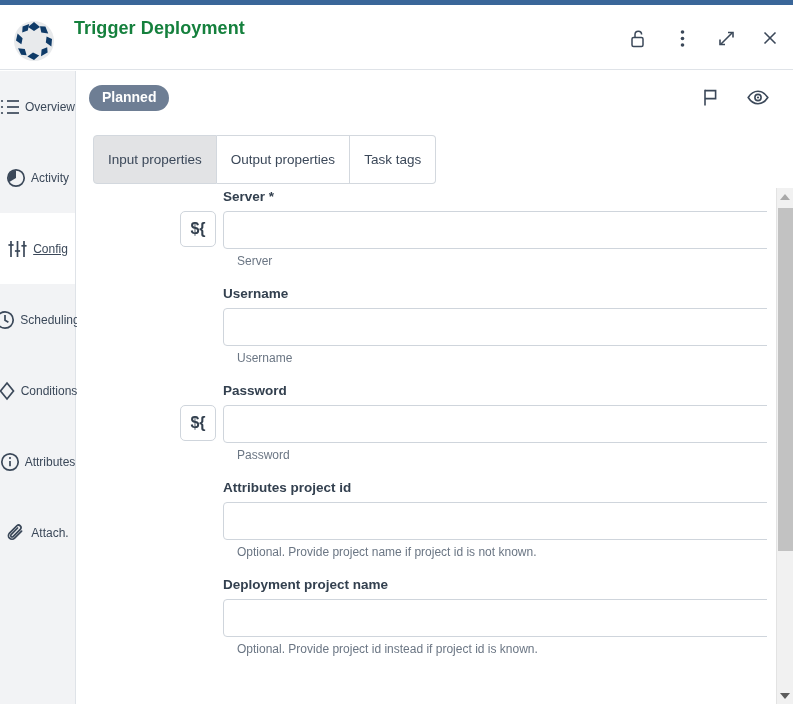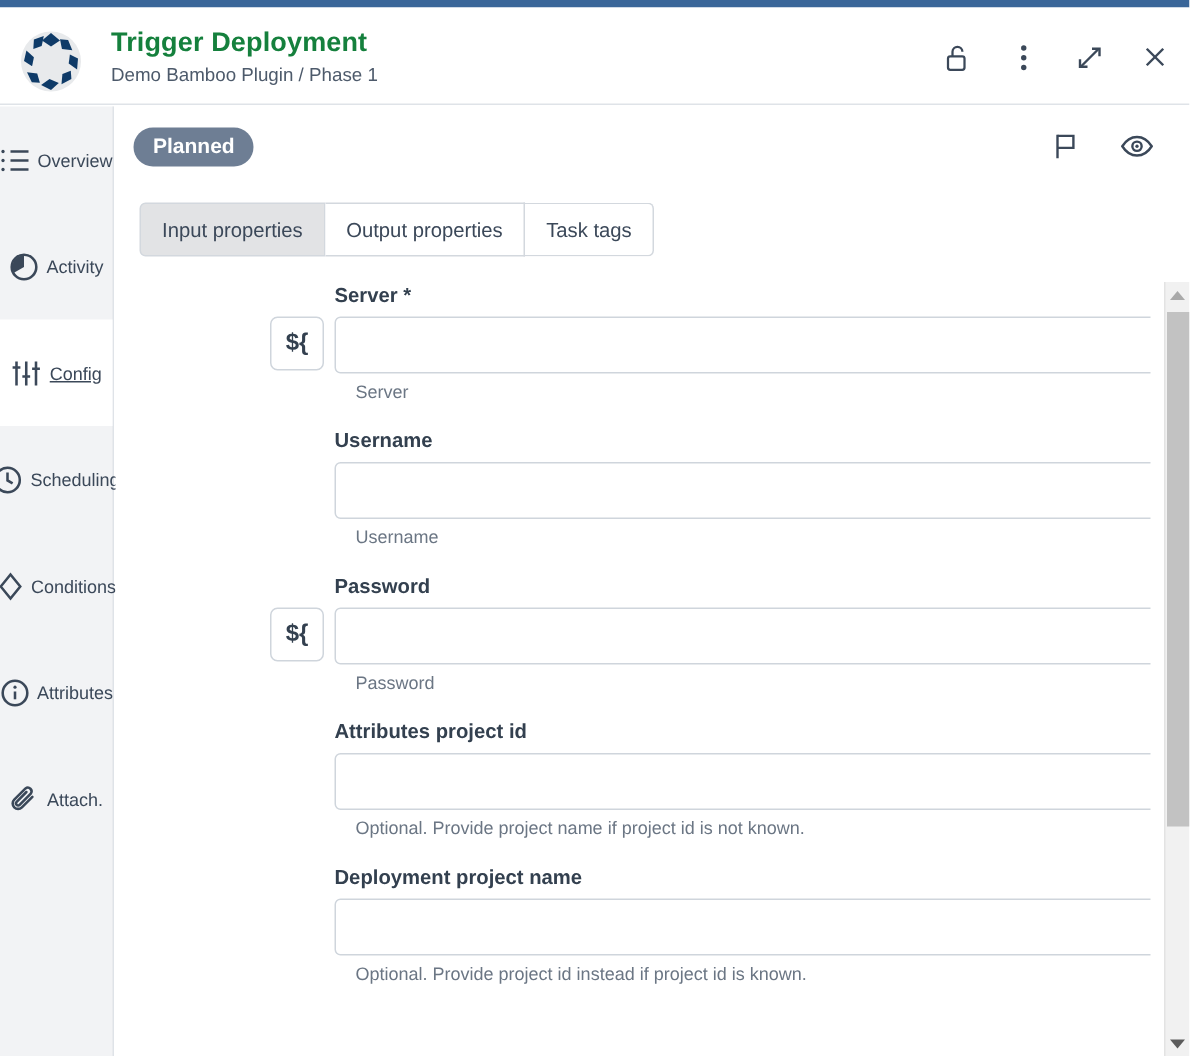--- a/index.html
+++ b/index.html
@@ -102,21 +102,21 @@
   }
   .sicon { cursor: pointer; display: flex; }
 
   
   .tabs {
     position: absolute; left: 16px; top: 64px;
     display: flex; height: 36px;
   }
   .tab {
     display: flex; align-items: center;
-    padding: 0 14px; height: 36px;
+    padding: 0 14px; height: 49px;
     font-size: 13.5px; color: #3b4859;
     background: #ffffff;
     border: 1px solid #d3d8de;
     border-left-width: 0;
     cursor: pointer; white-space: nowrap;
   }
   .tab:first-child {
     border-left-width: 1px;
     border-radius: 4px 0 0 4px;
   }
@@ -216,21 +216,20 @@
           <path d="M22 41 L15.4 37.6 L21 33.6 L27.2 36.4 Z"></path>
           <path d="M9.2 35.8 L6 29.2 L12.8 30 L14.6 36.2 Z"></path>
           <path d="M4 21.6 L5.6 14.6 L10.6 19.2 L9.4 25.2 Z"></path>
           <path d="M10.6 7.4 L17.2 5 L15.8 11.6 L10.2 13.6 Z"></path>
         </g>
         <circle cx="22" cy="22" r="9.5" fill="#e8eaec"></circle>
       </svg>
     </div>
     <div class="header-text">
       <div class="header-title">Trigger Deployment</div>
-      <div class="header-sub">Demo Bamboo Plugin / Phase 1</div>
     </div>
     <div class="header-actions">
       <div class="hicon">
         <svg width="17" height="19" viewBox="0 0 17 19" fill="none" stroke="#3b4859" stroke-width="1.5">
           <rect x="2" y="8.5" width="11" height="9" rx="1.5"></rect>
           <path d="M5 8.5 V5.5 a3.3 3.3 0 0 1 6.6 0"></path>
         </svg>
       </div>
       <div class="hicon">
         <svg width="5" height="19" viewBox="0 0 5 19">

